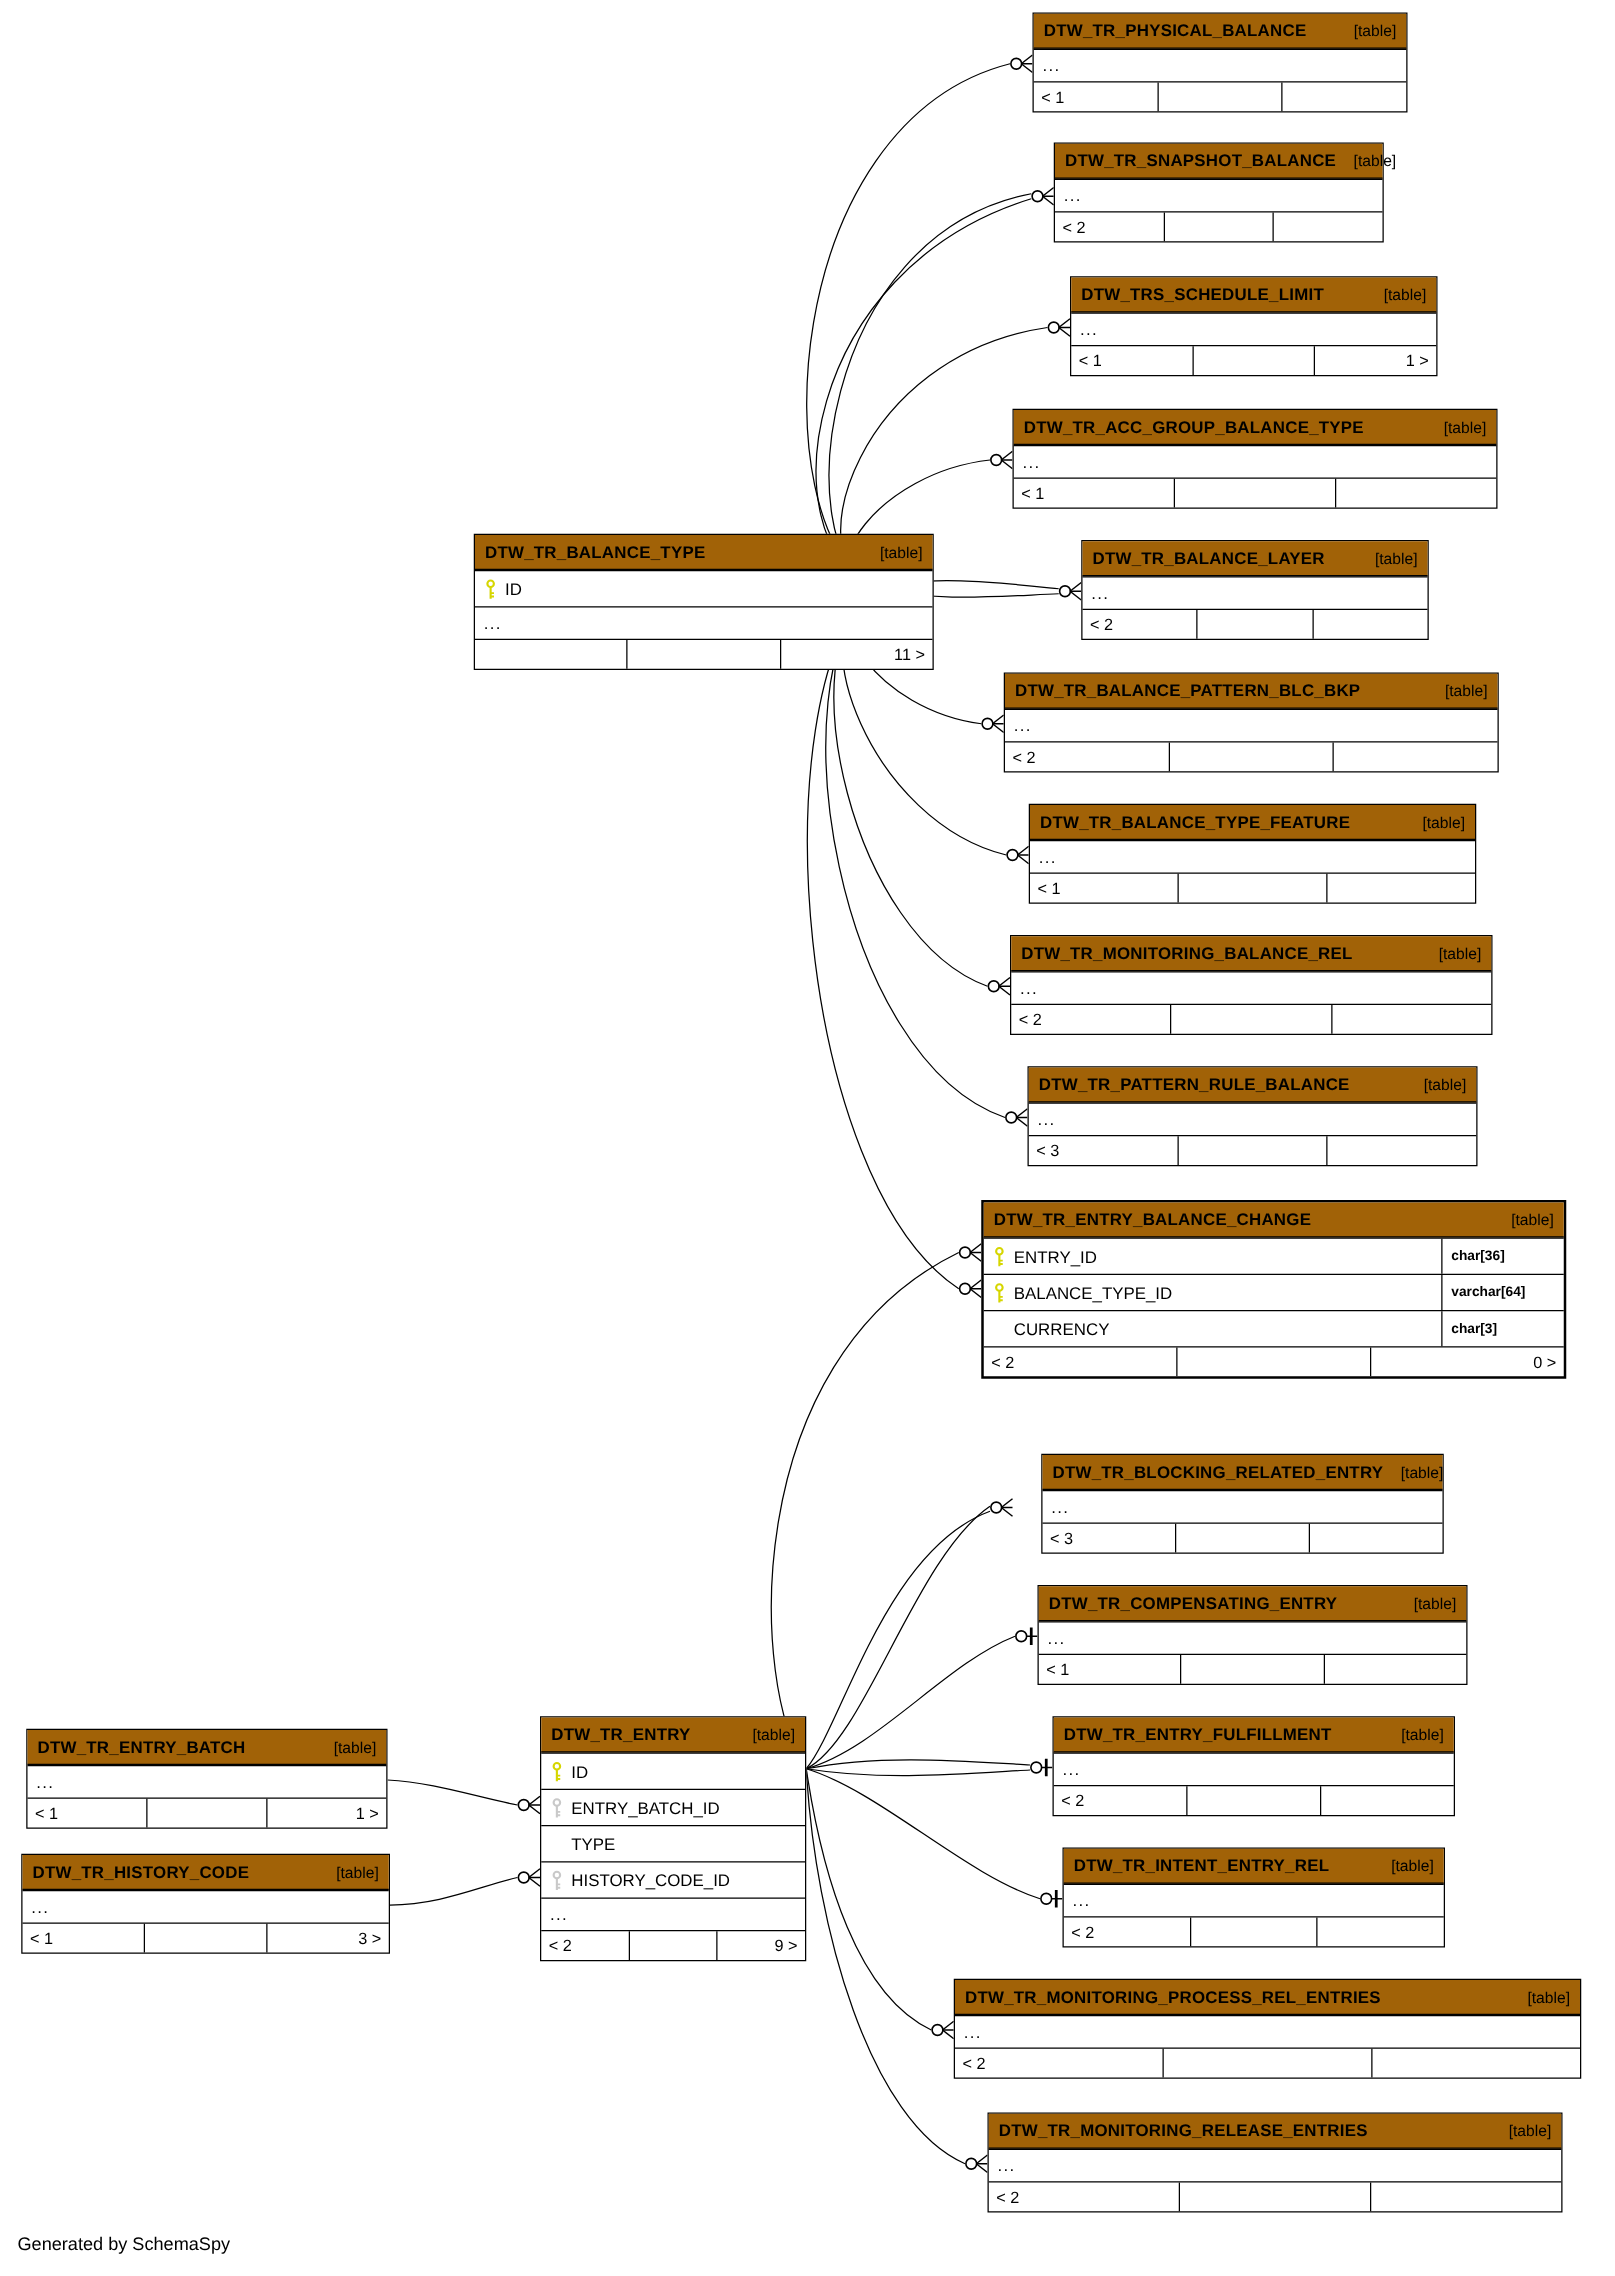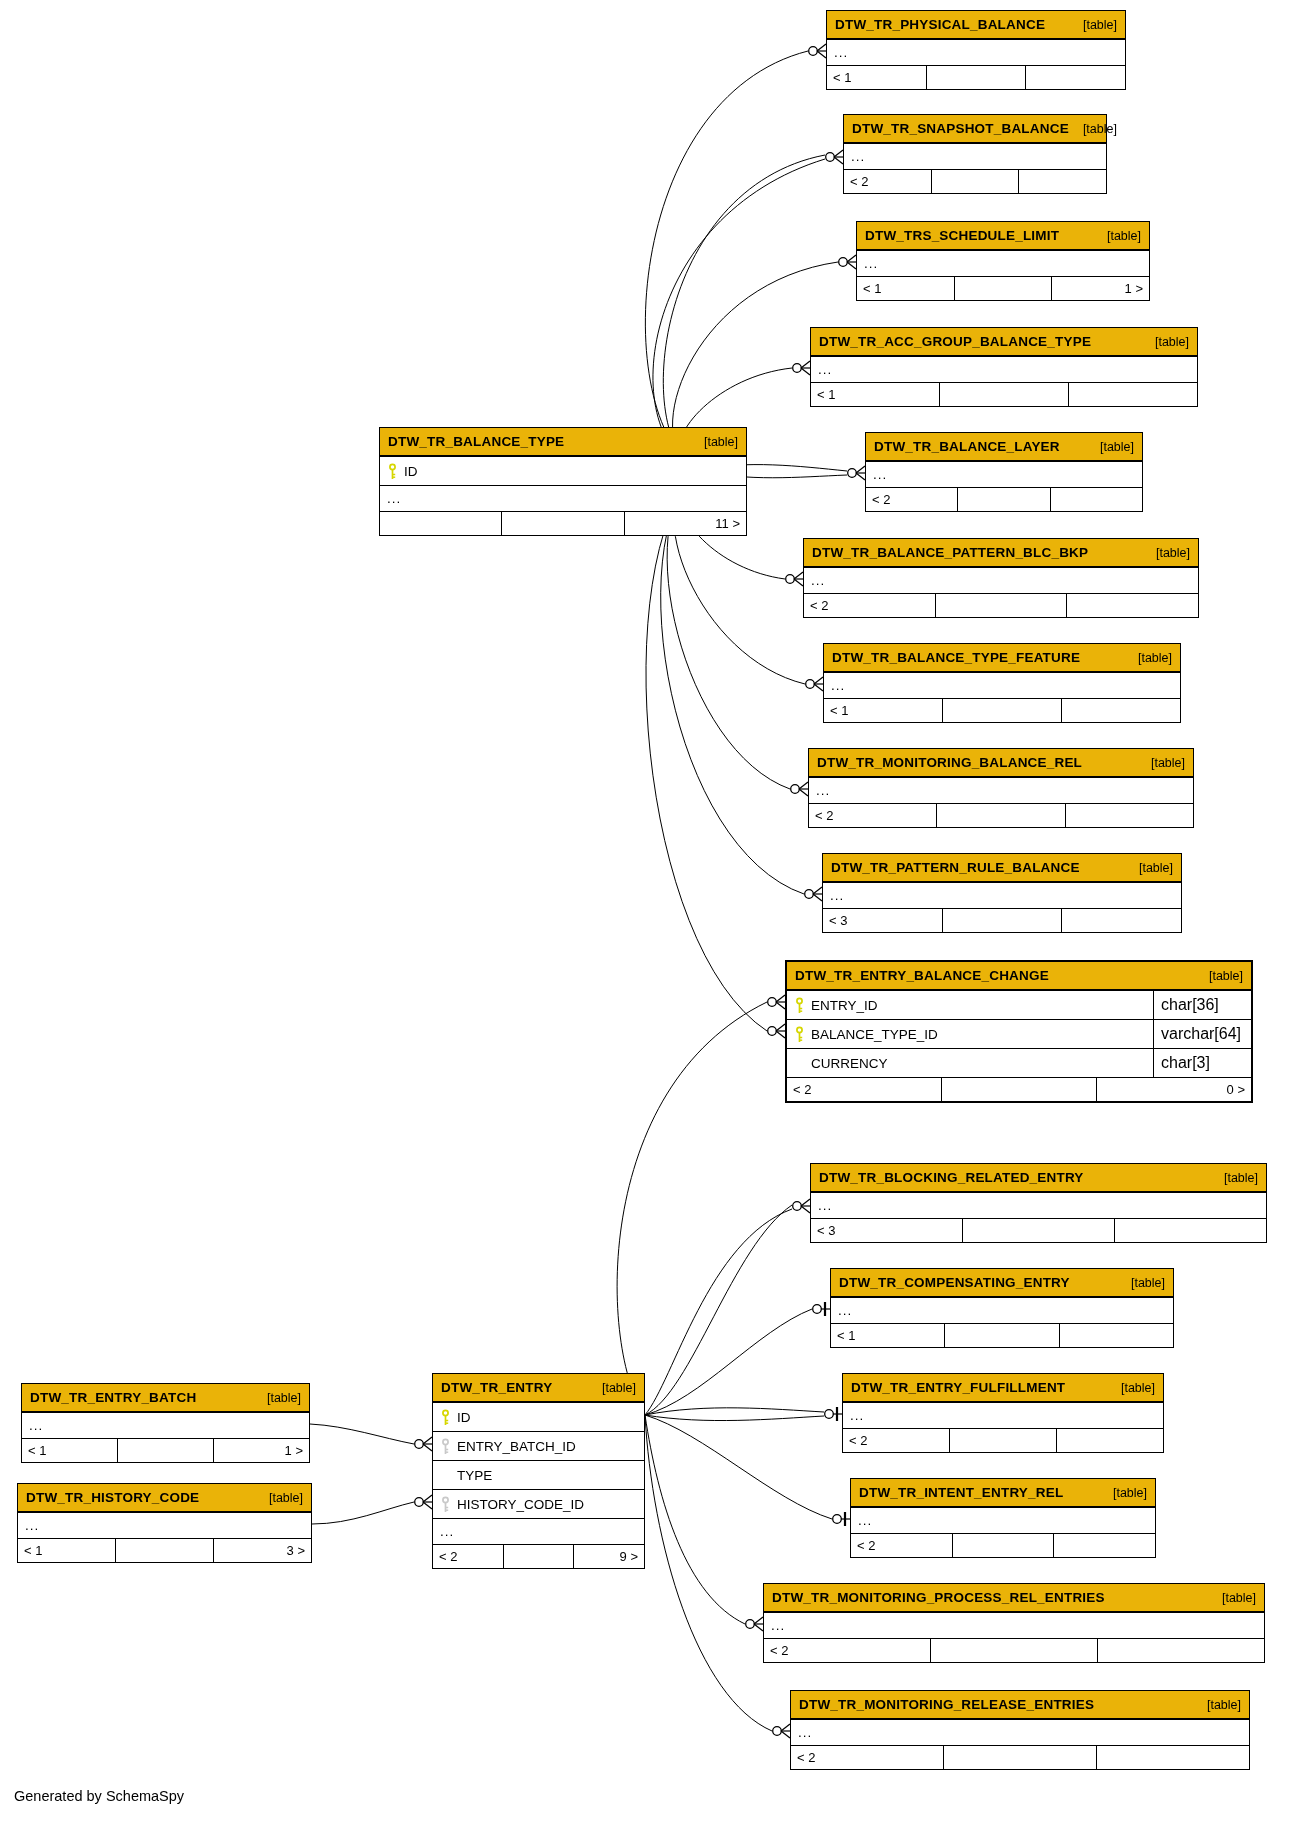--- a/index.html
+++ b/index.html
@@ -12,43 +12,44 @@
   }
   #edge-layer { position:absolute; left:0; top:0; }
   .tbl {
     position:absolute;
     background:#ffffff;
     border:1px solid #000;
   }
   .tbl.emph { border-width:2px; }
   .hdr {
     height:28px;
-    background:#eab308;
+    background:#a16207;
     border-bottom:1px solid #000;
     display:flex; align-items:center; justify-content:space-between;
     padding:0 8px;
     white-space:nowrap;
   }
   .hdr .nm { font-weight:bold; font-size:13.5px; letter-spacing:0.2px; }
   .hdr .badge { font-size:12.5px; margin-left:14px; }
   .colrow {
     height:29px;
     display:flex; align-items:center;
     border-top:1px solid #000;
     white-space:nowrap;
   }
   .colrow:first-of-type { border-top:none; }
   .keywrap { width:24px; display:flex; justify-content:center; align-items:center; flex:0 0 24px; }
   .cname { font-size:13.5px; }
   .ctype {
     margin-left:auto; height:100%;
     border-left:1px solid #000;
     display:flex; align-items:center;
-    padding:0 7px; font-size:16px;
+    padding:0 7px; font-size:11px;
     flex:0 0 98px;
+    font-weight:bold;
   }
   .elided {
     height:26px; border-top:1px solid #000;
     display:flex; align-items:center;
     padding:0 7px; font-size:13.5px; letter-spacing:1px;
   }
   .ftr { height:24px; border-top:1px solid #000; display:flex; }
   .ftr .cell {
     flex:1 1 0; font-size:13px;
     display:flex; align-items:center;
@@ -343,21 +344,21 @@
           <span class="keywrap"></span>
           <span class="cname">CURRENCY</span>
           <span class="ctype">char[3]</span>
         </div>
         <div class="ftr">
           <div class="cell c0">&lt; 2</div>
           <div class="cell c1"></div>
           <div class="cell c2">0 &gt;</div>
         </div>
       </div>
-      <div class="tbl" style="left: 810px; top: 1163px; width: 457px;">
+      <div class="tbl" style="left: 833px; top: 1163px; width: 322px;">
         <div class="hdr">
           <span class="nm">DTW_TR_BLOCKING_RELATED_ENTRY</span>
           <span class="badge">[table]</span>
         </div>
         <div class="elided">...</div>
         <div class="ftr">
           <div class="cell c0">&lt; 3</div>
           <div class="cell c1"></div>
           <div class="cell c2"></div>
         </div>

